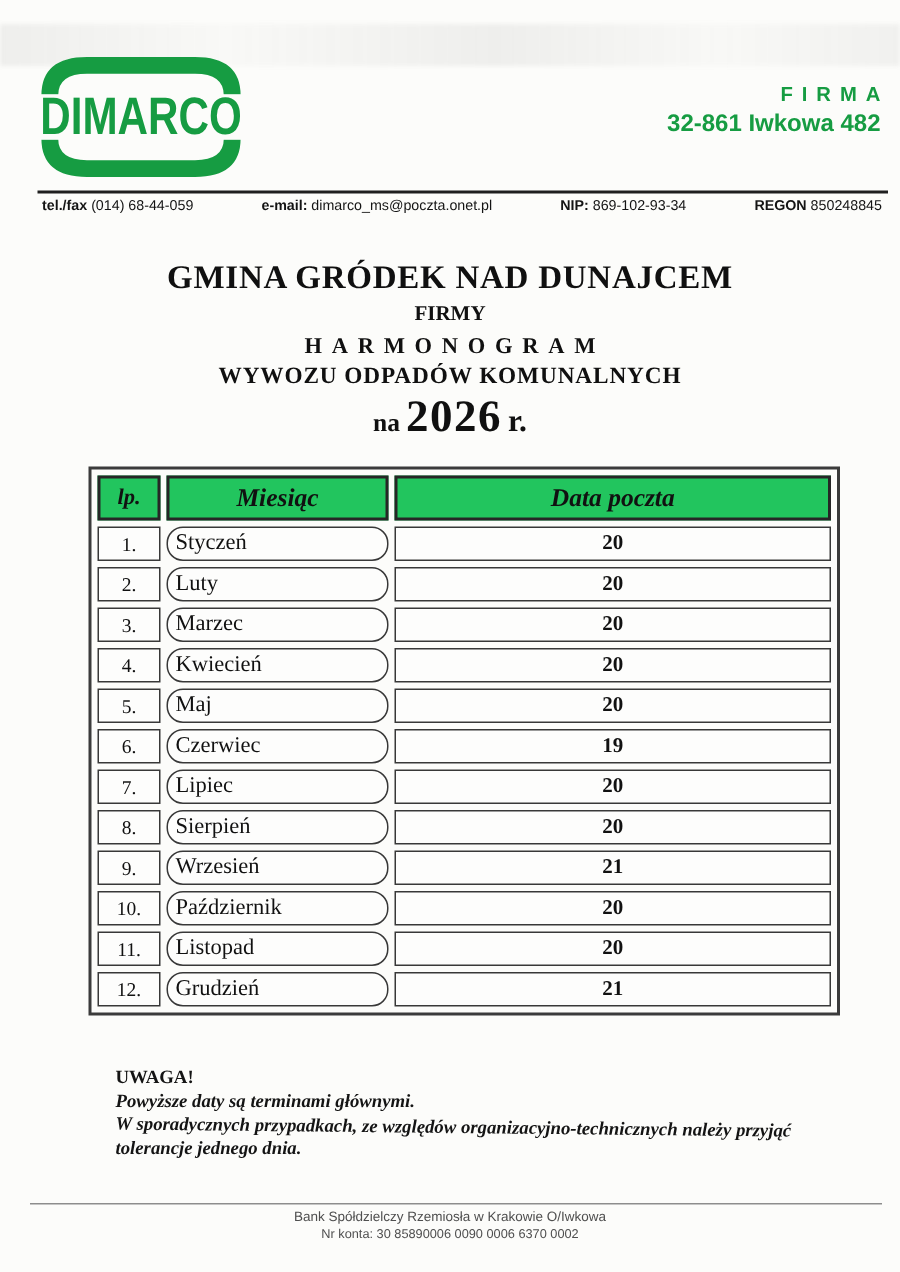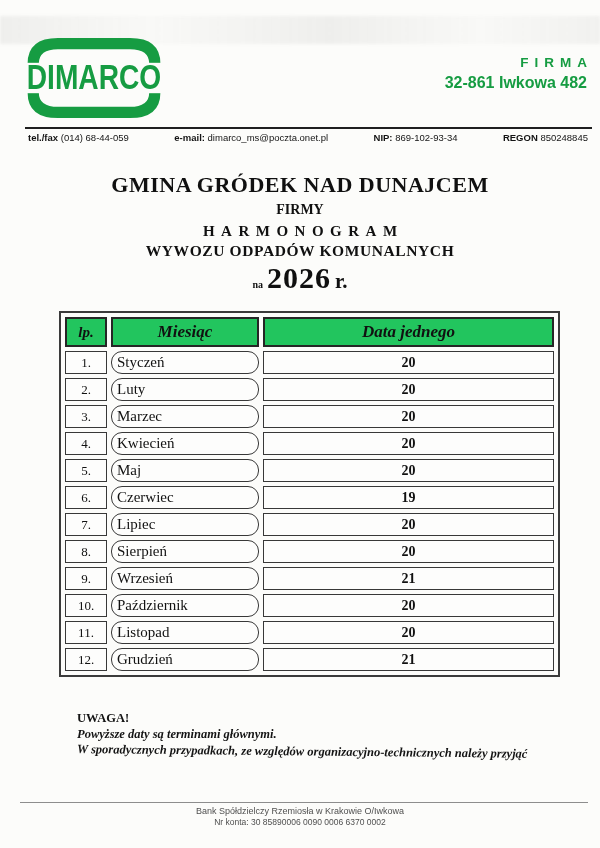--- a/index.html
+++ b/index.html
@@ -38,21 +38,21 @@
   
   .title-block{
     position:absolute; top:172px; left:0; right:0; text-align:center;
     font-family:"Liberation Serif", serif; color:#101010; font-weight:bold;
   }
   .t1{font-size:22px; letter-spacing:.5px; line-height:26px;}
   .t2{font-size:14px; line-height:24px;}
   .t3{font-size:15px; letter-spacing:6.5px; margin-right:-6.5px; line-height:19px;}
   .t4{font-size:15.5px; letter-spacing:.6px; line-height:19px;}
   .t-year{line-height:34px; margin-top:1px;}
-  .yr-pre{font-size:10px;}
+  .yr-pre{font-size:17px;}
   .yr{font-size:30px; letter-spacing:1px;}
   .yr-suf{font-size:21px;}
   
   .schedule-wrap{position:absolute; left:59px; top:311px;}
   table.schedule{
     border-collapse:separate; border-spacing:4px;
     border:2px solid #3b3b3b;
     font-family:"Liberation Serif", serif; color:#111;
   }
   .schedule th{
@@ -138,21 +138,21 @@
       <span class="yr-suf">r.</span>
     </div>
   </div>
 
   <div class="schedule-wrap">
     <table class="schedule">
       <thead>
         <tr>
           <th class="c-lp">lp.</th>
           <th class="c-month">Miesiąc</th>
-          <th class="c-date">Data jednego</th>
+          <th class="c-date">Data poczta</th>
         </tr>
       </thead>
       <tbody>
           <tr>
             <td class="c-lp">1.</td>
             <td class="c-month">Styczeń</td>
             <td class="c-date">20</td>
           </tr>
           <tr>
             <td class="c-lp">2.</td>
@@ -210,20 +210,21 @@
             <td class="c-date">21</td>
           </tr>
         </tbody>
     </table>
   </div>
 
   <div class="note">
     <div>UWAGA!</div>
     <div class="it">Powyższe daty są terminami głównymi.</div>
     <div class="it tilt">W sporadycznych przypadkach, ze względów organizacyjno-technicznych należy przyjąć</div>
+    <div class="it">tolerancje jednego dnia.</div>
   </div>
 
   <div class="footer">
     <div class="footer-line"></div>
     <div class="footer-text f1">Bank Spółdzielczy Rzemiosła w Krakowie O/Iwkowa</div>
     <div class="footer-text f2">Nr konta: 30 85890006 0090 0006 6370 0002</div>
   </div>
 
 </div>
 

